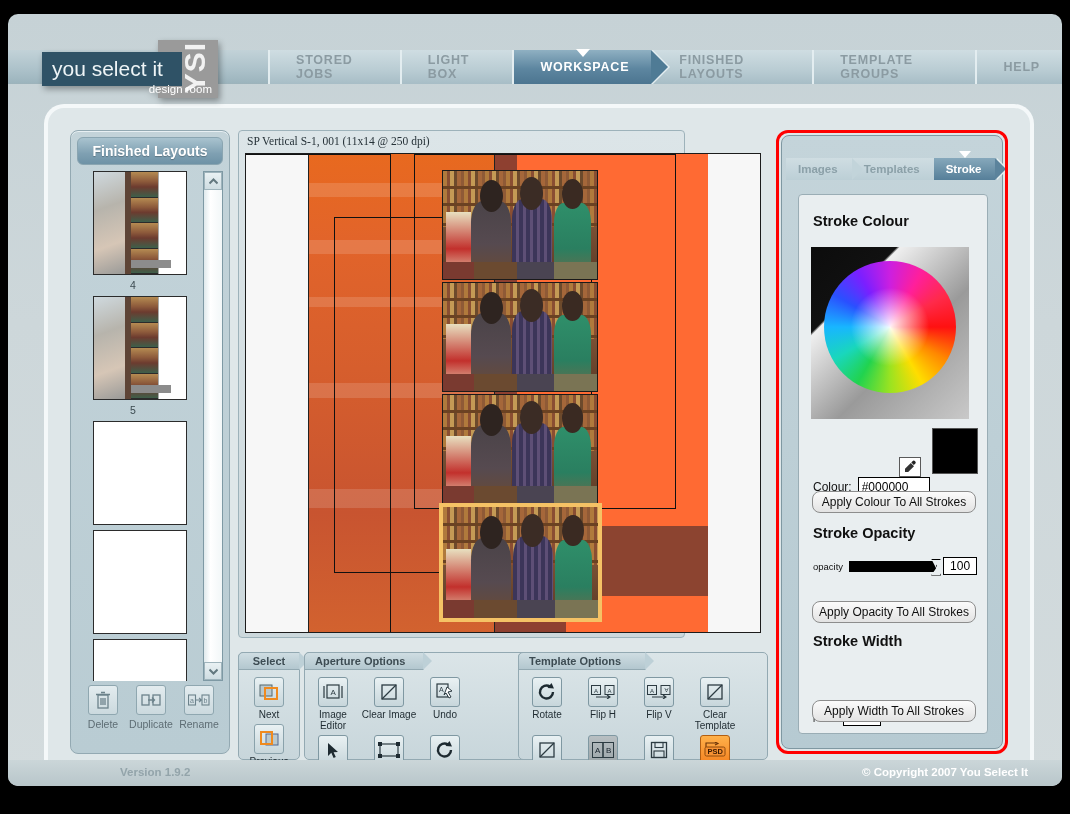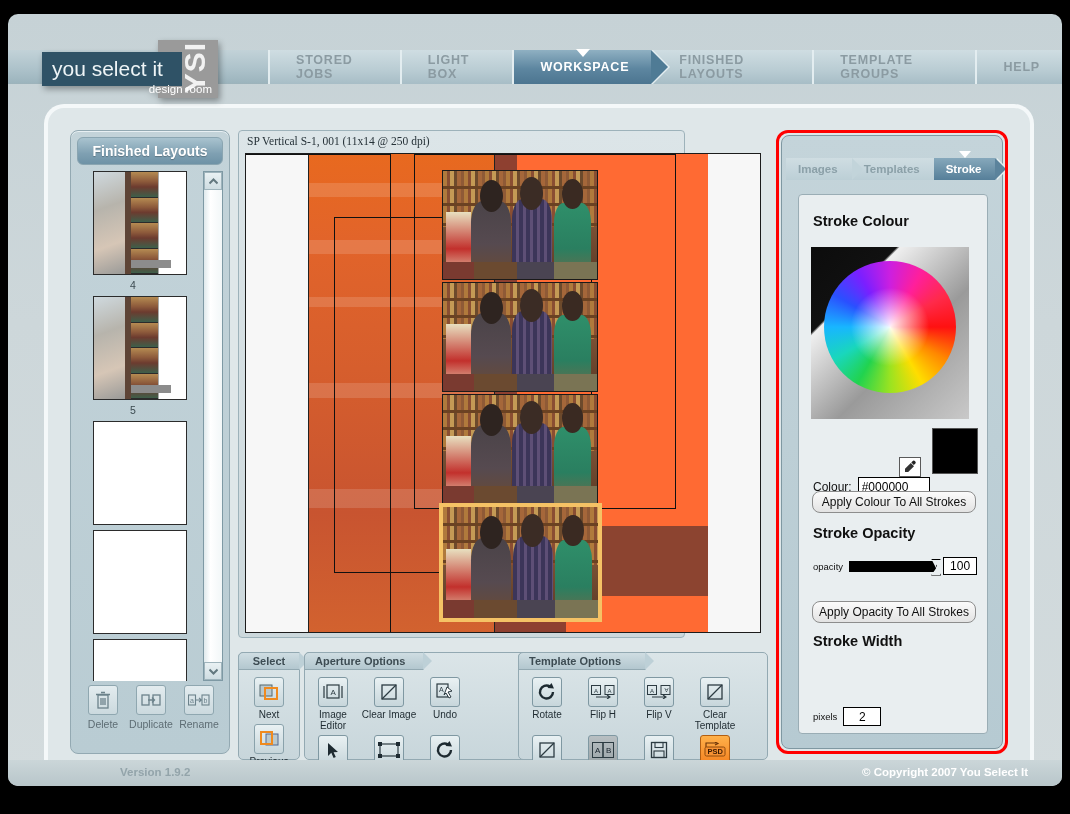--- a/index.html
+++ b/index.html
@@ -885,20 +885,21 @@
             </div>
             <input class="num-field" value="100" style="">
           </div>
           <button class="btn-apply" style="position:absolute;left:13px;top:406px">Apply Opacity To All Strokes</button>
 
           <div class="sec-title" style="position:absolute;left:14px;top:438px">Stroke Width</div>
           <div class="row" style="position:absolute;left:14px;top:468px">
             <span class="slider-lbl">pixels</span>
             <input class="num-field" style="width: 38px; height: 19px;" value="2">
           </div>
+          <button class="btn-apply" style="position:absolute;left:13px;top:505px">Apply Width To All Strokes</button>
         </div>
       </div>
     </div>
 
   </div>
 
   <div class="footer">
     <div class="v">Version 1.9.2</div>
     <div class="c">© Copyright 2007 You Select It</div>
   </div>

